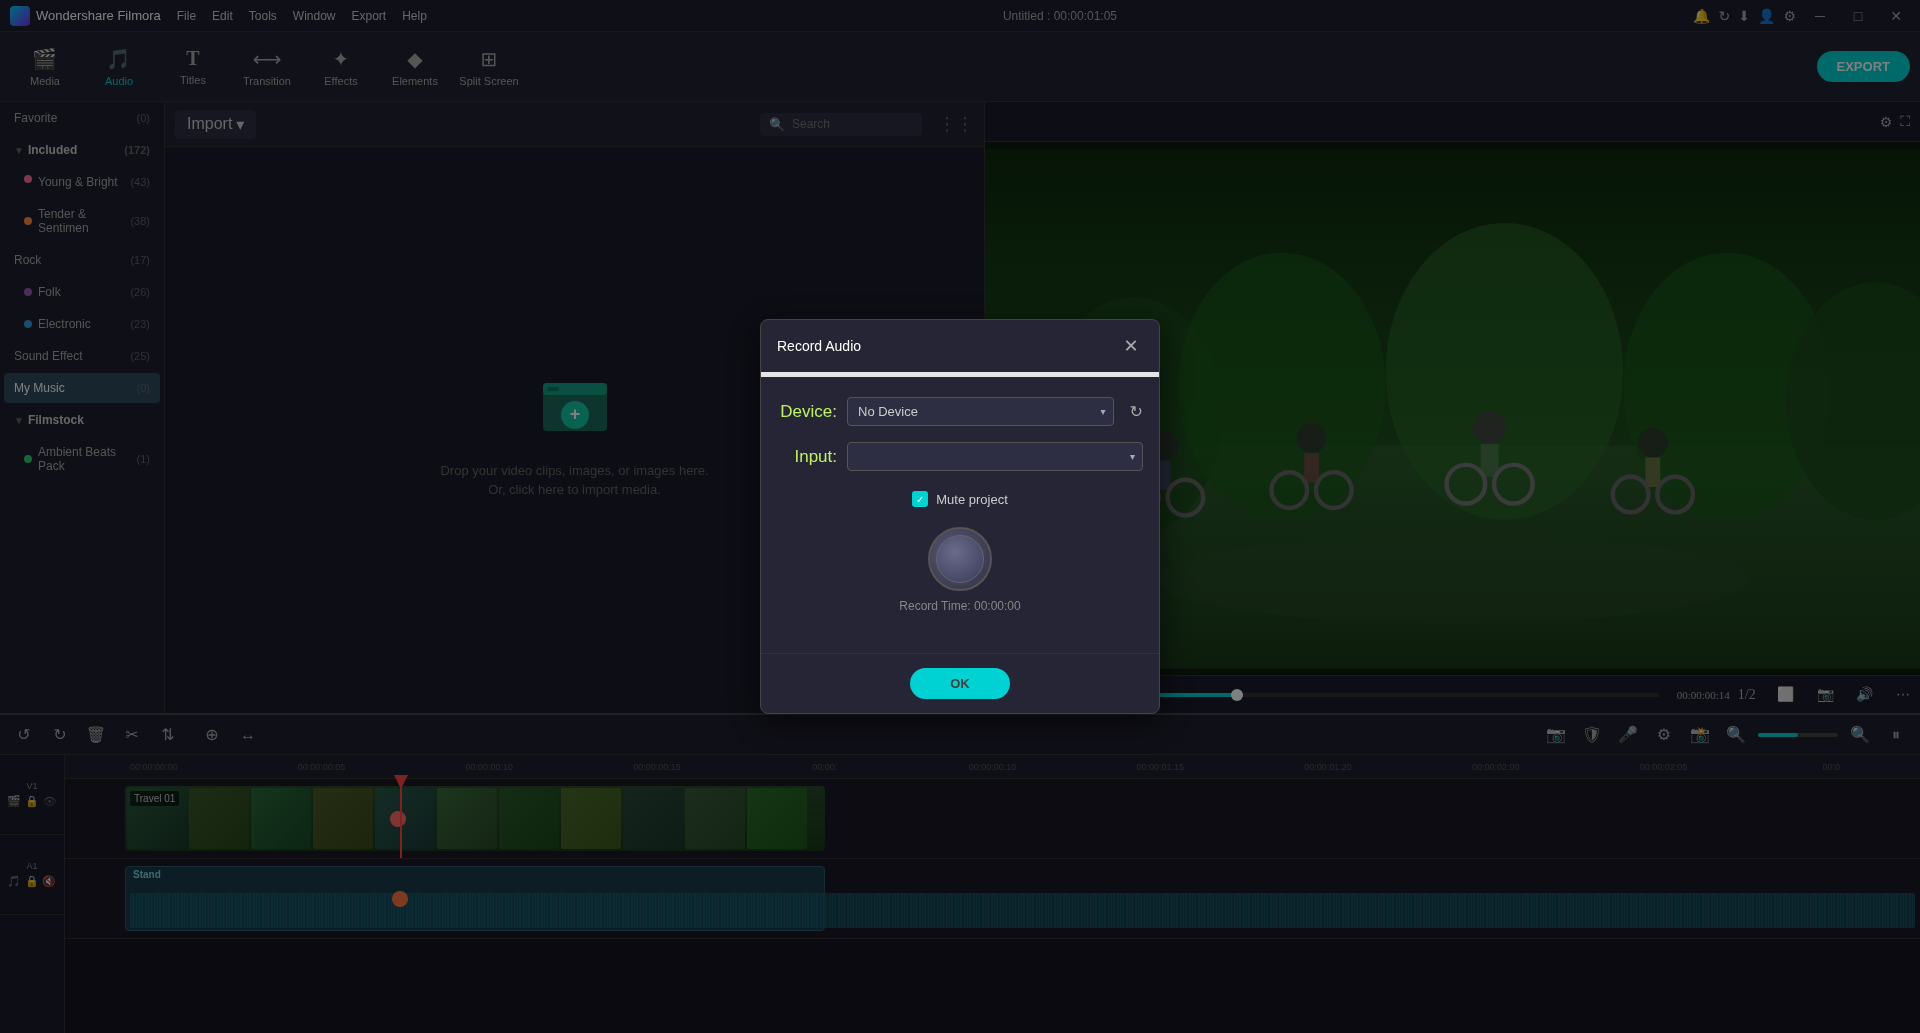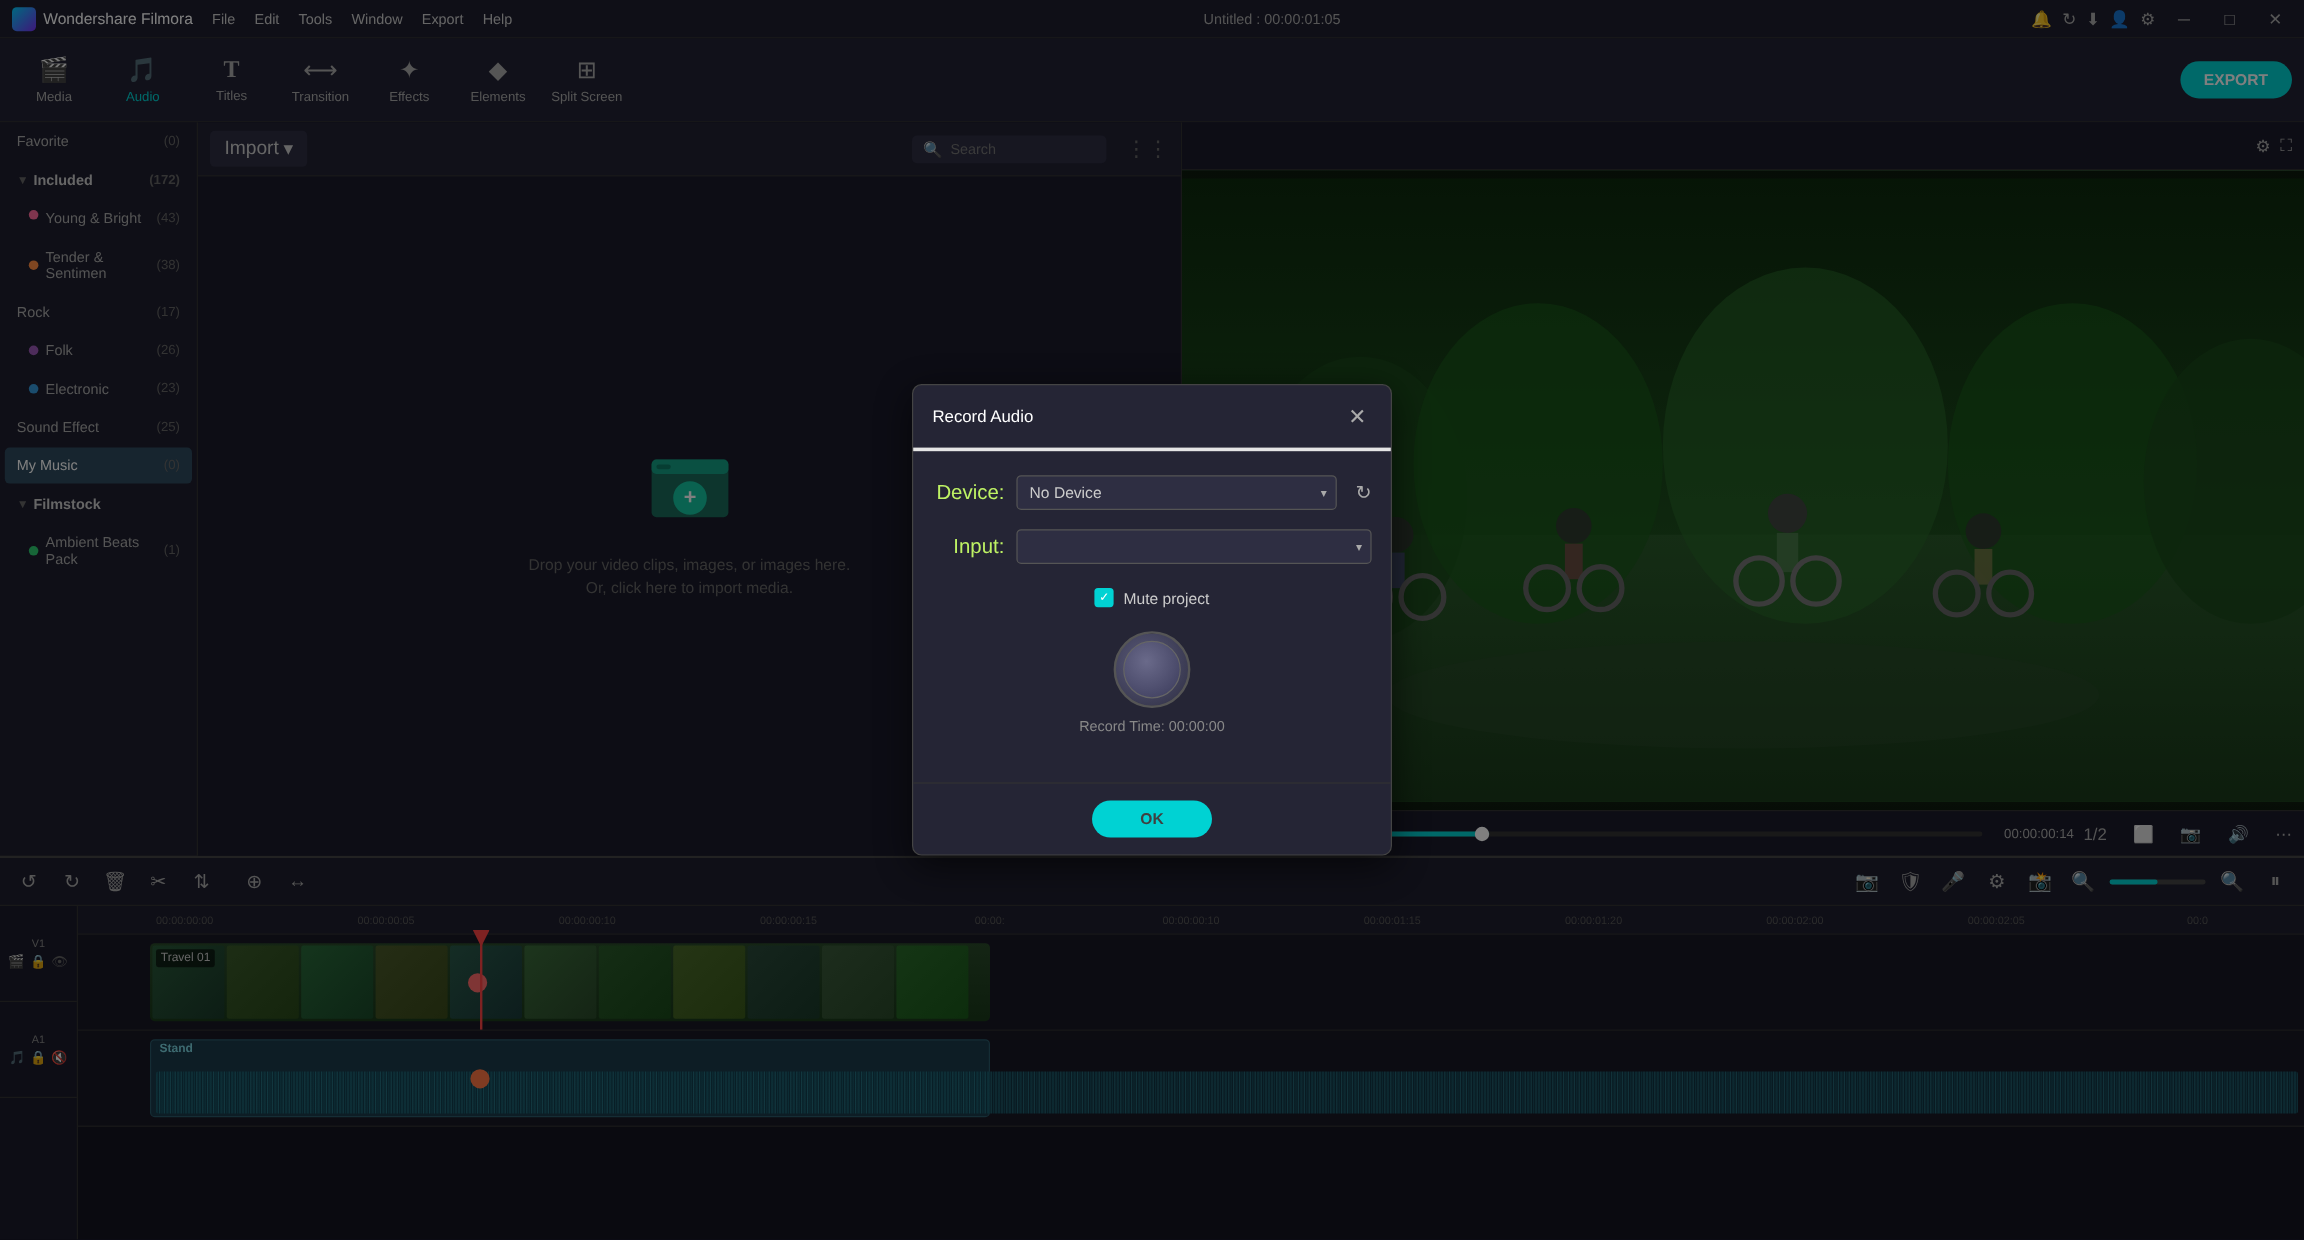--- a/index.html
+++ b/index.html
@@ -484,21 +484,21 @@
       border-radius: 8px;
       width: 400px;
       box-shadow: 0 8px 32px rgba(0,0,0,0.6);
       border: 1px solid #444;
     }
     .modal-header {
       display: flex;
       align-items: center;
       justify-content: space-between;
       padding: 14px 16px;
-      border-bottom: 3px solid #e5e5e5;
+      border-bottom: 5px solid #e5e5e5;
     }
     .modal-title {
       font-size: 14px;
       color: #fff;
       font-weight: 500;
     }
     .modal-close {
       color: #aaa;
       cursor: pointer;
       font-size: 18px;
@@ -673,20 +673,21 @@
       flex-direction: column;
     }
     .preview-controls-bar {
       height: 38px;
       background: #1a1a2a;
       display: flex;
       align-items: center;
       padding: 0 10px;
       gap: 8px;
       border-top: 1px solid #333;
+      font-family: Liberation Serif, serif;
     }
     .preview-controls-right {
       margin-left: auto;
       display: flex;
       align-items: center;
       gap: 22px;
     }
   </style>
 </head>
 <body>

